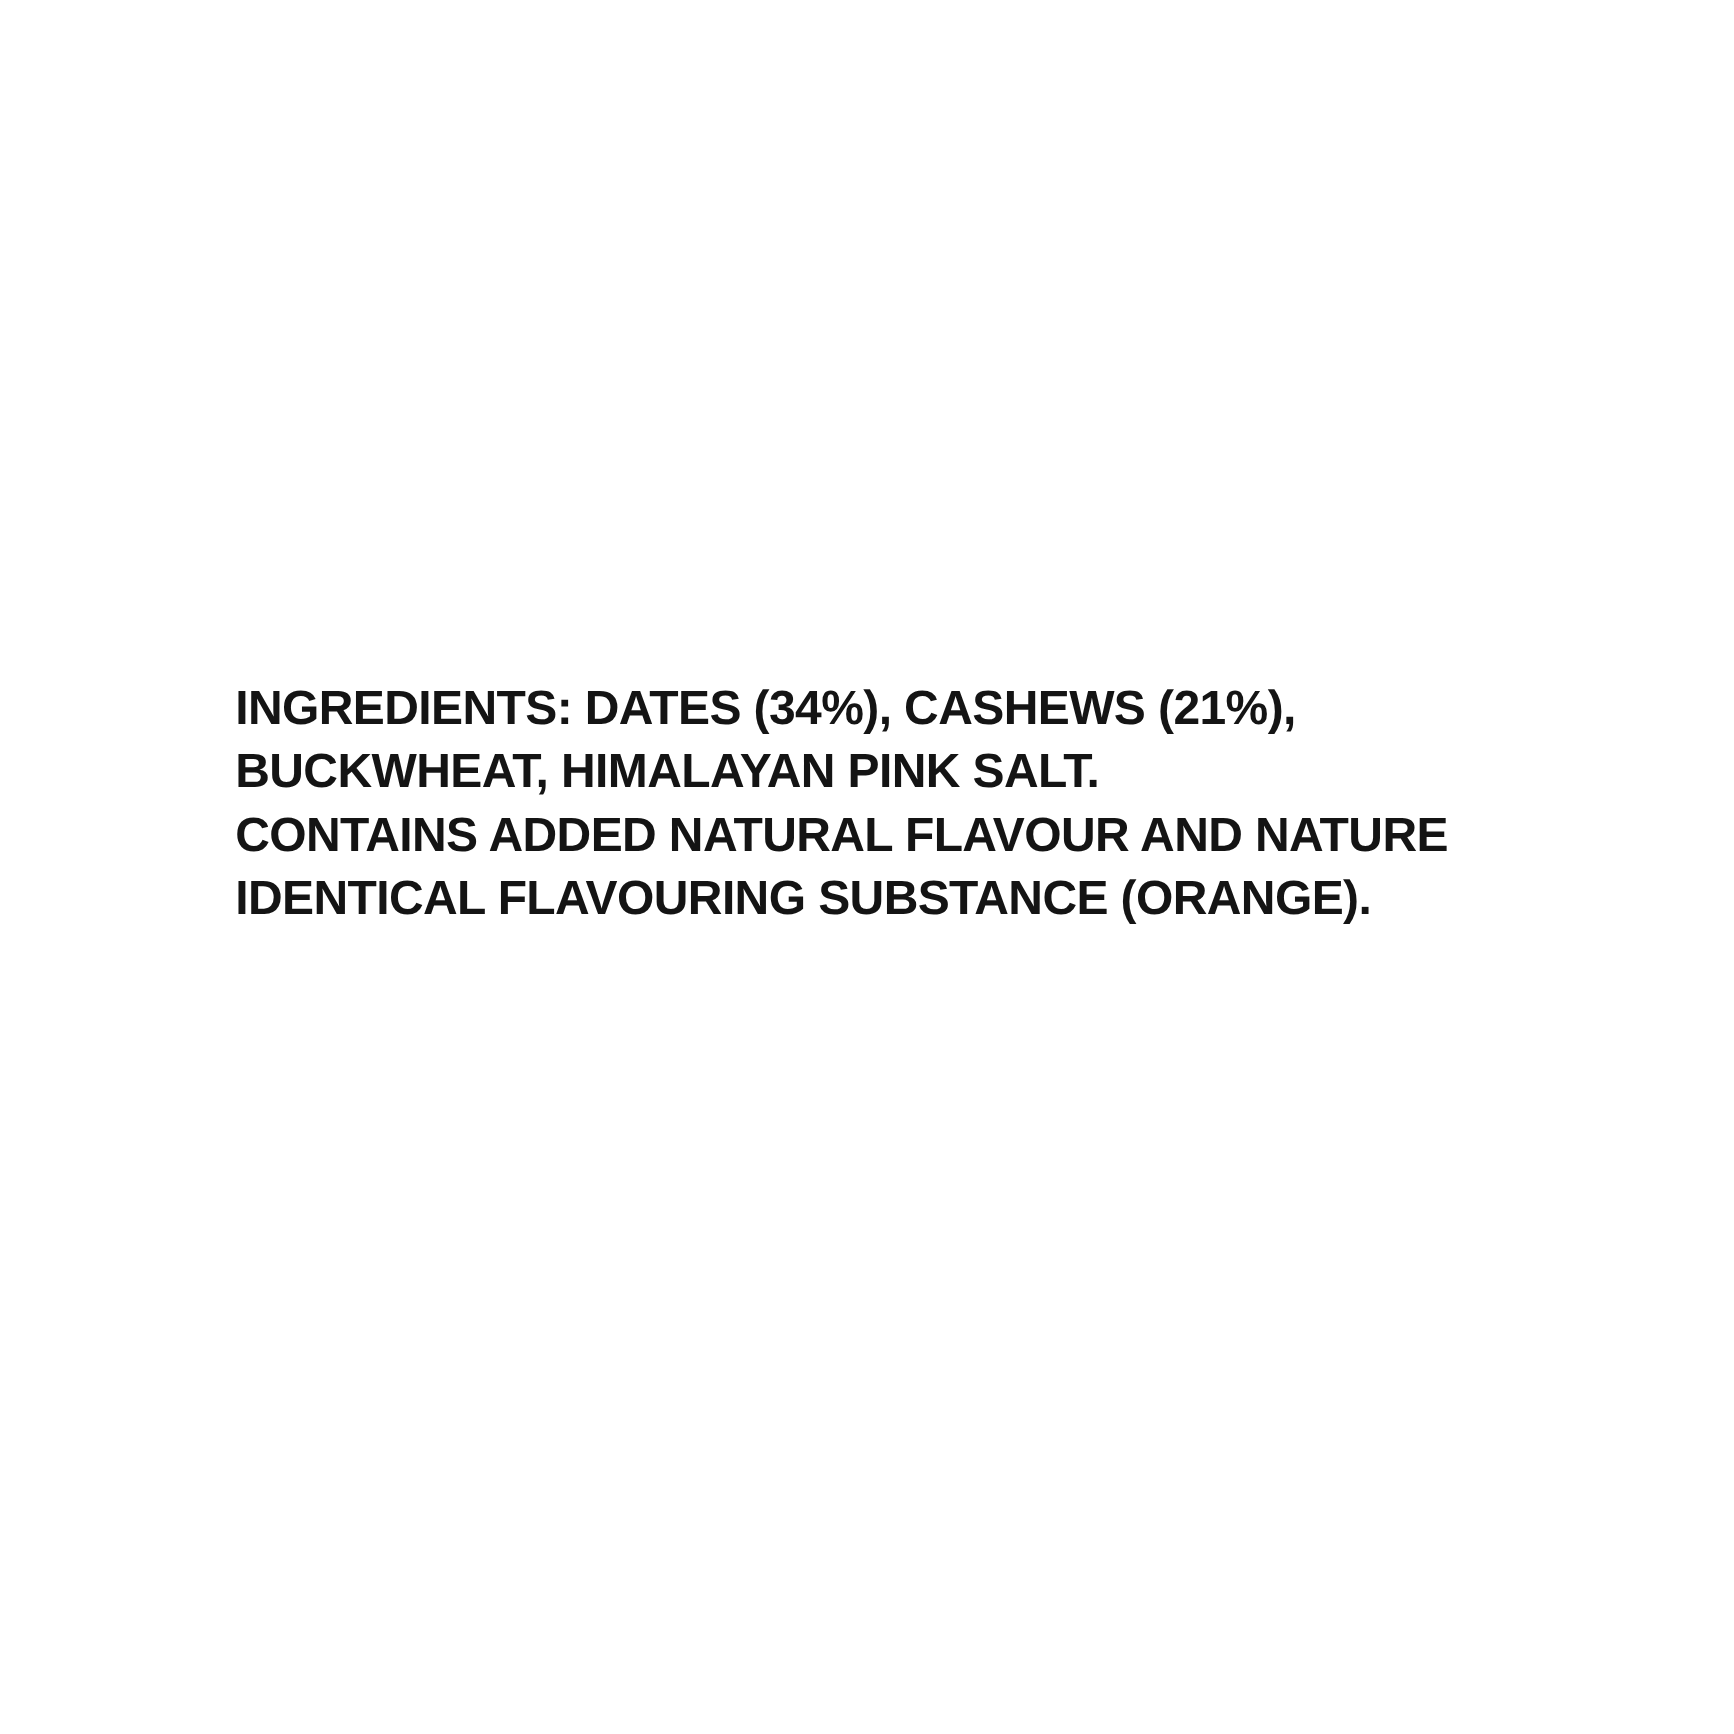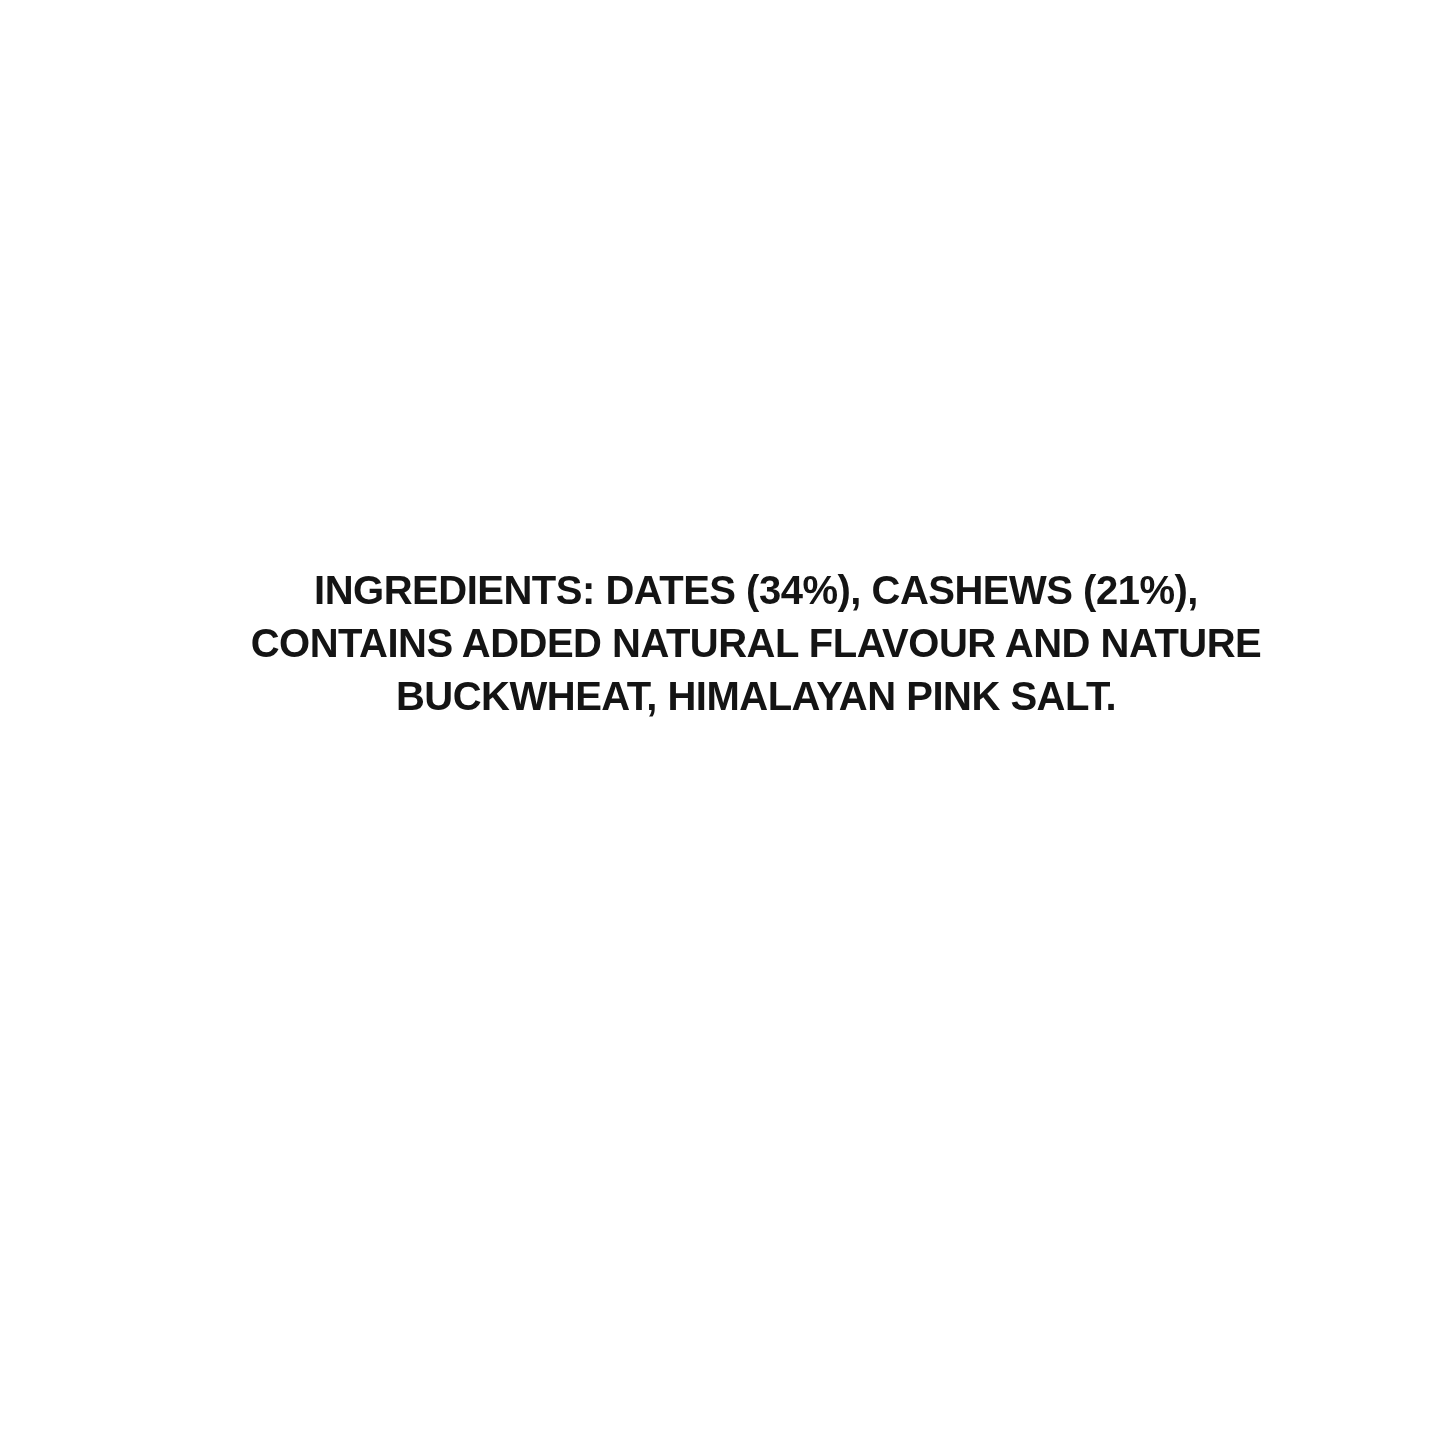--- a/index.html
+++ b/index.html
@@ -1,15 +1,15 @@
 <!DOCTYPE html>
 <html><head>
 <meta charset="utf-8">
 <style>
-  * { margin: 0; padding: 0; box-sizing: border-box; text-align: center; }
+  * { margin: 0; padding: 0; box-sizing: border-box; }
 
   html, body {
     width: 1445px;
     height: 1445px;
     background: #ffffff;
     overflow: hidden;
     font-family: "Liberation Sans", sans-serif;
   }
 
   .canvas {
@@ -36,16 +36,17 @@
     white-space: nowrap;
     text-transform: uppercase;
   }
 </style>
 </head>
 <body>
 
 <div class="canvas">
   <div class="ingredients-block">
     <div class="ingredients-line">INGREDIENTS: DATES (34%), CASHEWS (21%),</div>
+    <div class="ingredients-line">BUCKWHEAT, HIMALAYAN PINK SALT.</div>
     <div class="ingredients-line">CONTAINS ADDED NATURAL FLAVOUR AND NATURE</div>
-    <div class="ingredients-line">BUCKWHEAT, HIMALAYAN PINK SALT.</div>
+    <div class="ingredients-line">IDENTICAL FLAVOURING SUBSTANCE (ORANGE).</div>
   </div>
 </div>
 
 </body></html>

